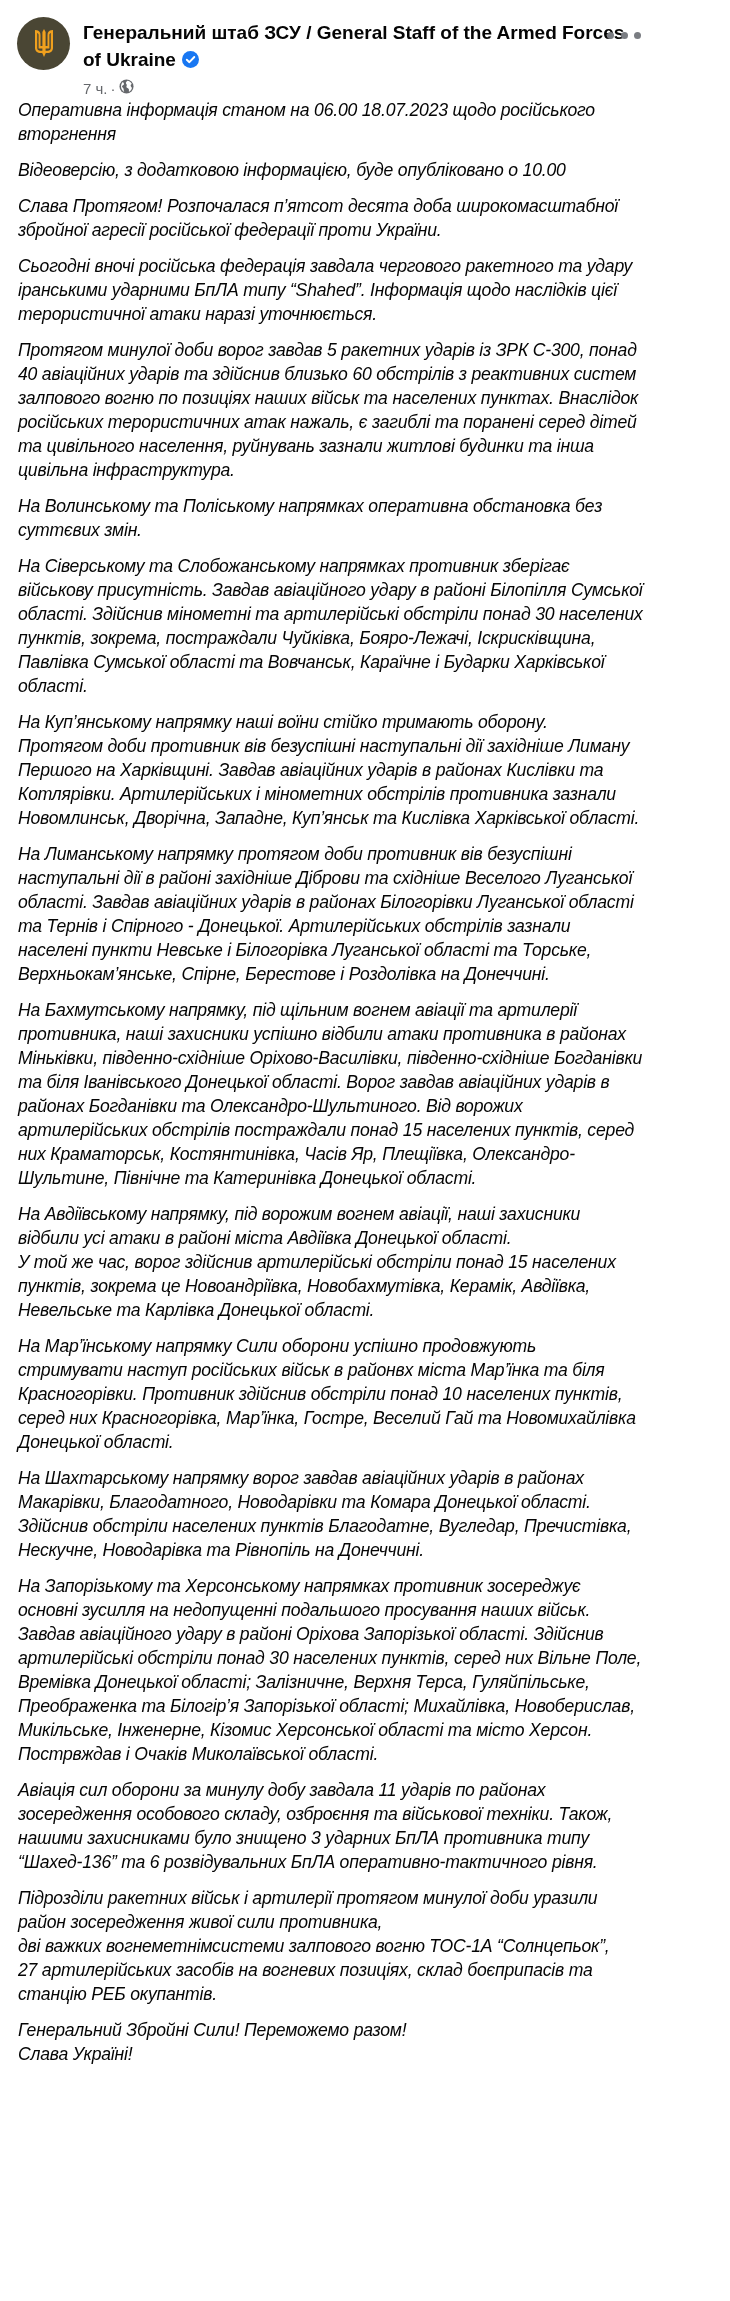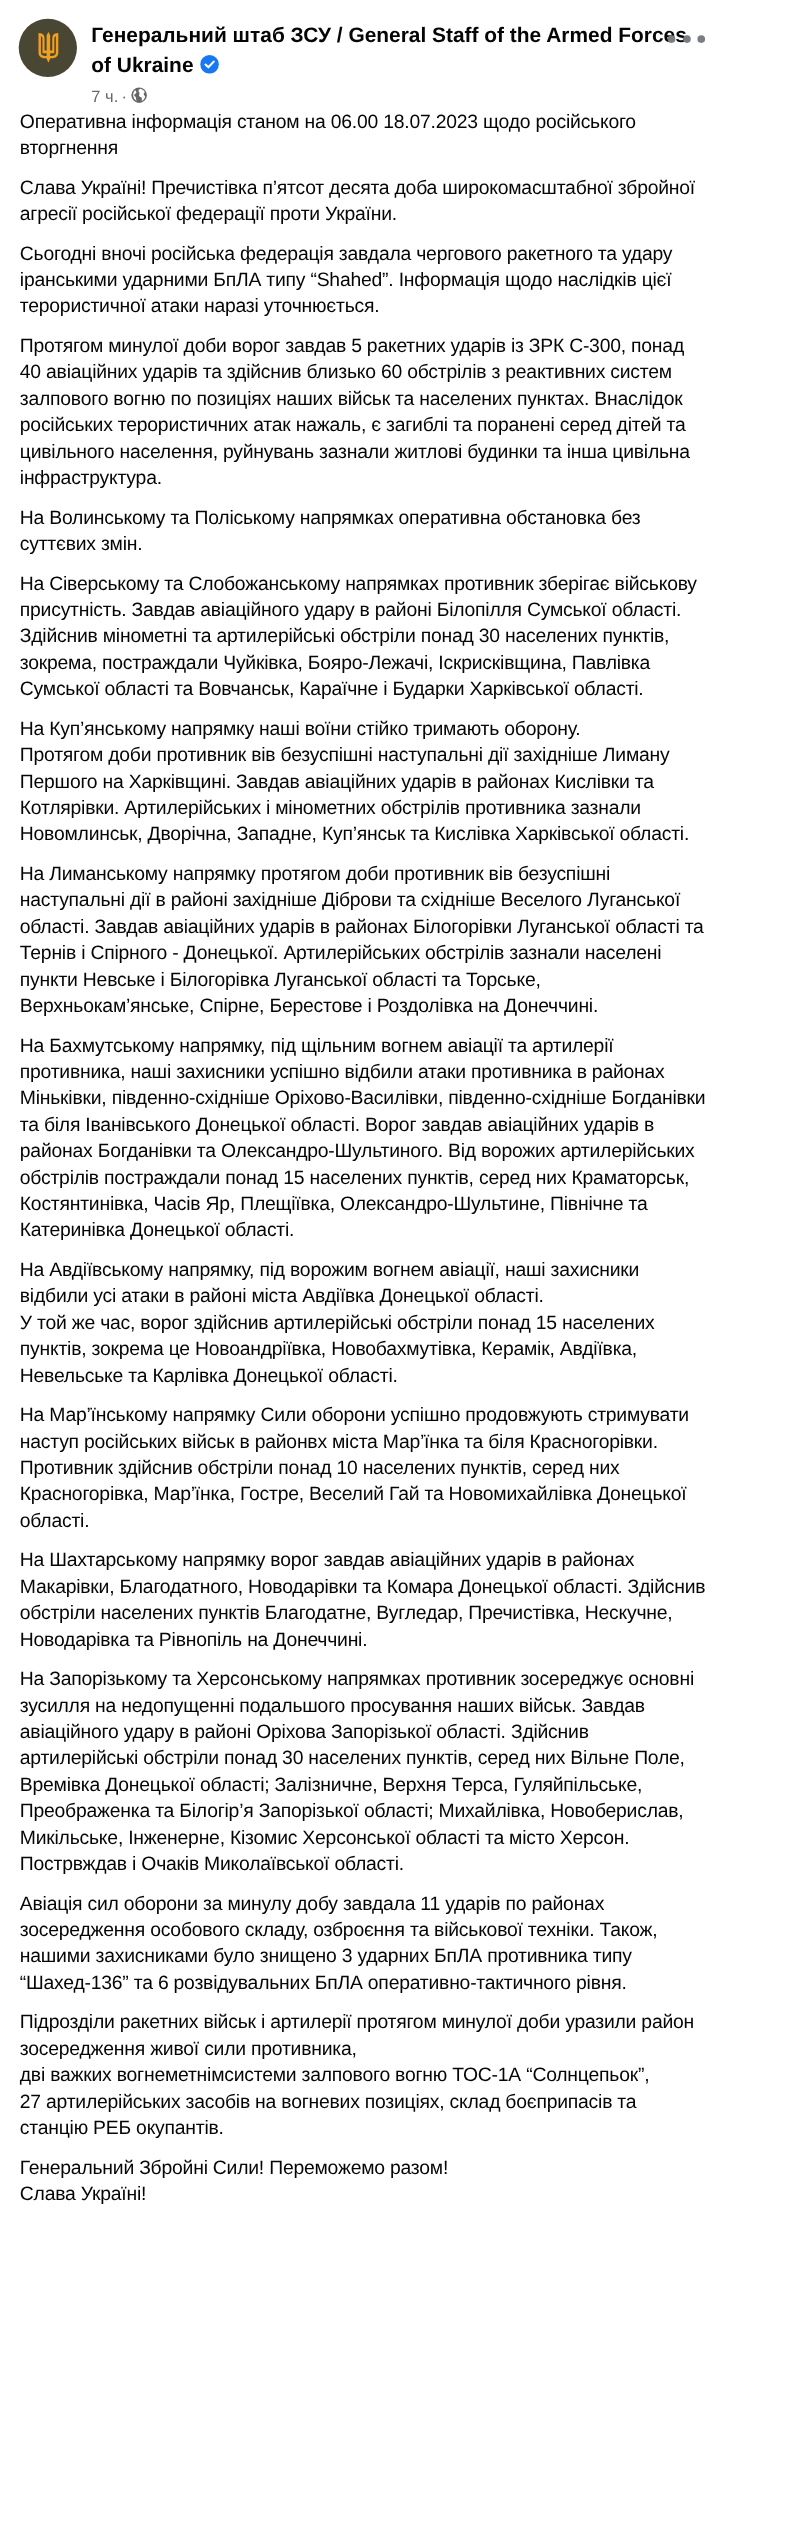--- a/index.html
+++ b/index.html
@@ -82,20 +82,21 @@
     height: 7px;
     border-radius: 50%;
     background: #7a7d82;
   }
   .post-body {
     padding: 18px 18px 0 18px;
     font-size: 17.6px;
     line-height: 24px;
     letter-spacing: -0.2px;
     color: #050505;
+    font-style: italic;
   }
   .para {
     margin: 0 0 12px 0;
     white-space: pre-line;
   }
 </style>
 </head>
 <body>
 
 <div class="post">
@@ -127,21 +128,22 @@
     </div>
     <div class="more-button">
       <span class="d"></span>
       <span class="d"></span>
       <span class="d"></span>
     </div>
   </div>
 
   <div class="post-body">
     <p class="para">Оперативна інформація станом на 06.00 18.07.2023 щодо російського вторгнення</p>
-    <p class="para">Слава Україні! Пречистівка п’ятсот десята доба широкомасштабної збройної агресії російської федерації проти України.</p>
+    <p class="para">Відеоверсію, з додатковою інформацією, буде опубліковано о 10.00</p>
+    <p class="para">Слава Протягом! Розпочалася п’ятсот десята доба широкомасштабної збройної агресії російської федерації проти України.</p>
     <p class="para">Сьогодні вночі російська федерація завдала чергового ракетного та удару іранськими ударними БпЛА типу “Shahed”. Інформація щодо наслідків цієї терористичної атаки наразі уточнюється.</p>
     <p class="para">Протягом минулої доби ворог завдав 5 ракетних ударів із ЗРК С-300, понад 40 авіаційних ударів та здійснив близько 60 обстрілів з реактивних систем залпового вогню по позиціях наших військ та населених пунктах. Внаслідок російських терористичних атак нажаль, є загиблі та поранені серед дітей та цивільного населення, руйнувань зазнали житлові будинки та інша цивільна інфраструктура.</p>
     <p class="para">На Волинському та Поліському напрямках оперативна обстановка без суттєвих змін.</p>
     <p class="para">На Сіверському та Слобожанському напрямках противник зберігає військову присутність. Завдав авіаційного удару в районі Білопілля Сумської області. Здійснив мінометні та артилерійські обстріли понад 30 населених пунктів, зокрема, постраждали Чуйківка, Бояро-Лежачі, Іскрисківщина, Павлівка Сумської області та Вовчанськ, Караїчне і Бударки Харківської області.</p>
     <p class="para">На Куп’янському напрямку наші воїни стійко тримають оборону.
 Протягом доби противник вів безуспішні наступальні дії західніше Лиману Першого на Харківщині. Завдав авіаційних ударів в районах Кислівки та Котлярівки. Артилерійських і мінометних обстрілів противника зазнали Новомлинськ, Дворічна, Западне, Куп’янськ та Кислівка  Харківської області.</p>
     <p class="para">На Лиманському напрямку протягом доби противник вів безуспішні наступальні дії в районі західніше Діброви та східніше Веселого Луганської області. Завдав авіаційних ударів в районах Білогорівки Луганської області та Тернів і Спірного - Донецької. Артилерійських обстрілів зазнали населені пункти Невське і Білогорівка Луганської області та Торське, Верхньокам’янське, Спірне, Берестове і Роздолівка на Донеччині.</p>
     <p class="para">На Бахмутському напрямку, під щільним вогнем авіації та артилерії противника, наші захисники успішно відбили атаки противника в районах Міньківки, південно-східніше Оріхово-Василівки, південно-східніше Богданівки та біля Іванівського Донецької області. Ворог завдав авіаційних ударів в районах Богданівки та Олександро-Шультиного. Від ворожих артилерійських обстрілів постраждали понад 15 населених пунктів, серед них Краматорськ, Костянтинівка, Часів Яр, Плещіївка, Олександро-Шультине, Північне та Катеринівка Донецької області.</p>
     <p class="para">На Авдіївському напрямку, під ворожим вогнем авіації, наші захисники відбили усі атаки в районі міста Авдіївка Донецької області.
 У той же час, ворог здійснив артилерійські обстріли понад 15 населених пунктів, зокрема це Новоандріївка, Новобахмутівка, Керамік, Авдіївка, Невельське та Карлівка Донецької області.</p>

